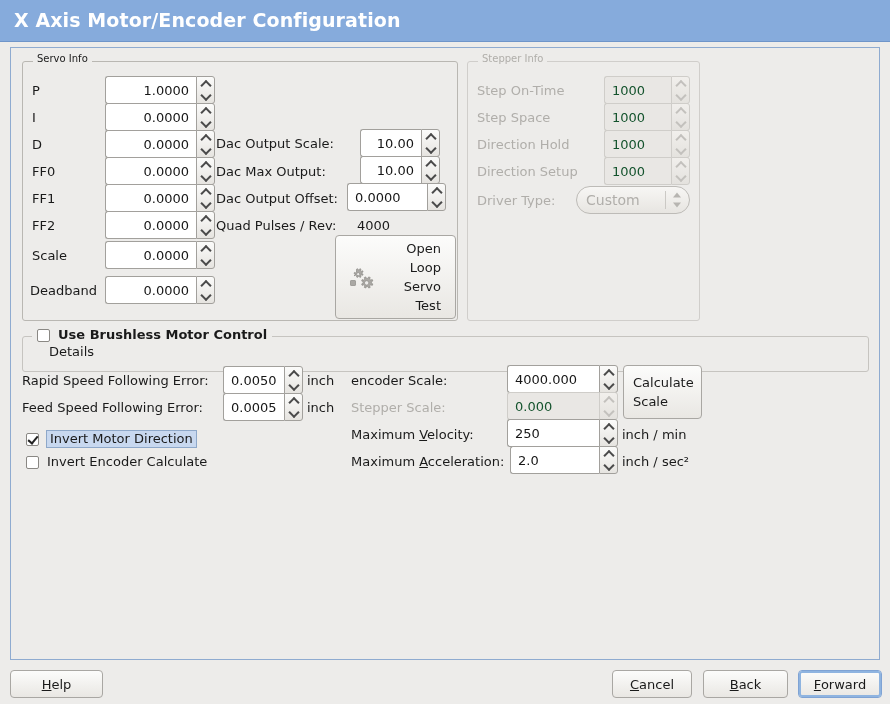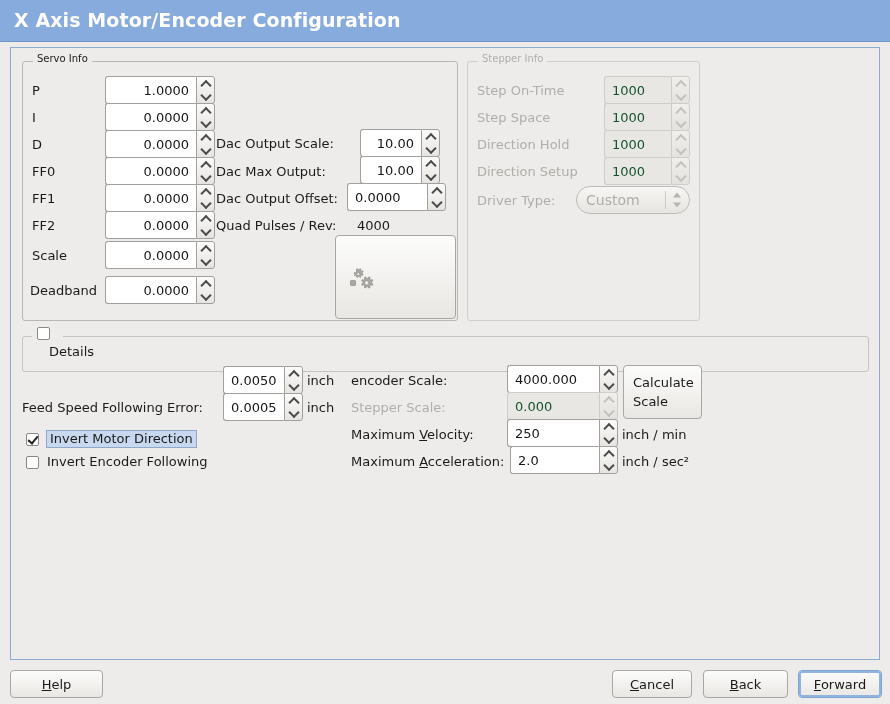--- a/index.html
+++ b/index.html
@@ -361,20 +361,26 @@
       <svg width="26" height="24" viewBox="0 0 26 24" aria-hidden="true">
         <g fill="#aaa8a4" stroke="#8d8b87" stroke-width="0.7">
           <path d="M8.5 3.2l1.1-.5.5 1.2a3.3 3.3 0 011.3 0l.5-1.2 1.1.5-.4 1.2c.35.22.64.5.85.84l1.2-.45.45 1.12-1.15.5c.07.43.07.87 0 1.3l1.15.5-.45 1.12-1.2-.45c-.21.34-.5.62-.85.84l.4 1.2-1.1.5-.5-1.2a3.3 3.3 0 01-1.3 0l-.5 1.2-1.1-.5.4-1.2a3.3 3.3 0 01-.85-.84l-1.2.45L6 9.8l1.15-.5a3.5 3.5 0 010-1.3L6 7.5l.45-1.12 1.2.45c.21-.34.5-.62.85-.84z"></path>
           <circle cx="10.2" cy="8.15" r="1.6" fill="#edecea"></circle>
           <path d="M16.3 11.5l1.5-.6.6 1.5a4.3 4.3 0 011.7 0l.6-1.5 1.5.6-.55 1.5c.46.3.84.67 1.12 1.1l1.5-.55.6 1.45-1.5.62c.1.56.1 1.13 0 1.69l1.5.62-.6 1.45-1.5-.55c-.28.43-.66.8-1.12 1.1l.55 1.5-1.5.6-.6-1.5a4.3 4.3 0 01-1.7 0l-.6 1.5-1.5-.6.55-1.5a4.3 4.3 0 01-1.12-1.1l-1.5.55-.6-1.45 1.5-.62a4.5 4.5 0 010-1.69l-1.5-.62.6-1.45 1.5.55c.28-.43.66-.8 1.12-1.1z"></path>
           <circle cx="18.65" cy="16.9" r="2.2" fill="#edecea"></circle>
           <rect x="2.5" y="14.5" width="5" height="5" rx="0.6"></rect>
         </g>
       </svg>
     </span>
+    <span class="lines">
+      <span>Open</span><br>
+      <span>Loop</span><br>
+      <span>Servo</span><br>
+      <span>Test</span>
+    </span>
   </div>
 
   <div class="groupframe disabled" style="left:456px; top:13px; width:233px; height:260px;">
     <span class="grouptitle disabled">Stepper Info</span>
   </div>
 
   <div class="lbl dim" style="left:466px; top:35px;">Step On-Time</div>
   <div class="lbl dim" style="left:466px; top:62px;">Step Space</div>
   <div class="lbl dim" style="left:466px; top:89px;">Direction Hold</div>
   <div class="lbl dim" style="left:466px; top:116px;">Direction Setup</div>
@@ -412,26 +418,28 @@
   <div class="combo" style="left:565px; top:138px; width:114px;">
     <span>Custom</span>
     <span class="sep"></span>
     <span class="updown"></span>
   </div>
 
   <div class="groupframe" style="left:11px; top:288px; width:847px; height:36px; border-color:#c6c4c0;">
   </div>
   <div class="cb" style="left:21px; top:279px; background:#edecea; padding:0 5px;">
     <span class="box"></span>
+    <span class="cbtxt lbl bold" style="position:static;">Use Brushless Motor Control</span>
   </div>
   <div id="details-expander" style="left:20px; top:296px;">
     <span class="tri"></span>
     <span>Details</span>
   </div>
 
+  <div class="lbl" style="left:11px; top:325px;">Rapid Speed Following Error:</div>
   <div class="spin" style="left:212px; top:318px; width:80px;">
     <div class="field">0.0050</div>
     <div class="btns">
         <div class="ar up"></div>
         <div class="ar down"></div>
       </div>
   </div>
   <div class="lbl" style="left:296px; top:325px;">inch</div>
 
   <div class="lbl" style="left:11px; top:352px;">Feed Speed Following Error:</div>
@@ -443,21 +451,21 @@
       </div>
   </div>
   <div class="lbl" style="left:296px; top:352px;">inch</div>
 
   <div class="cb checked selected" style="left:15px; top:382px;">
     <span class="box"></span>
     <span class="cbtxt">Invert Motor Direction</span>
   </div>
   <div class="cb" style="left:15px; top:406px;">
     <span class="box"></span>
-    <span class="cbtxt">Invert Encoder Following</span>
+    <span class="cbtxt">Invert Encoder Calculate</span>
   </div>
 
 
   <div class="lbl" style="left:340px; top:325px;">encoder Scale:</div>
   <div class="spin" style="left:496px; top:317px; width:111px;">
     <div class="field">4000.000</div>
     <div class="btns">
         <div class="ar up"></div>
         <div class="ar down"></div>
       </div>

